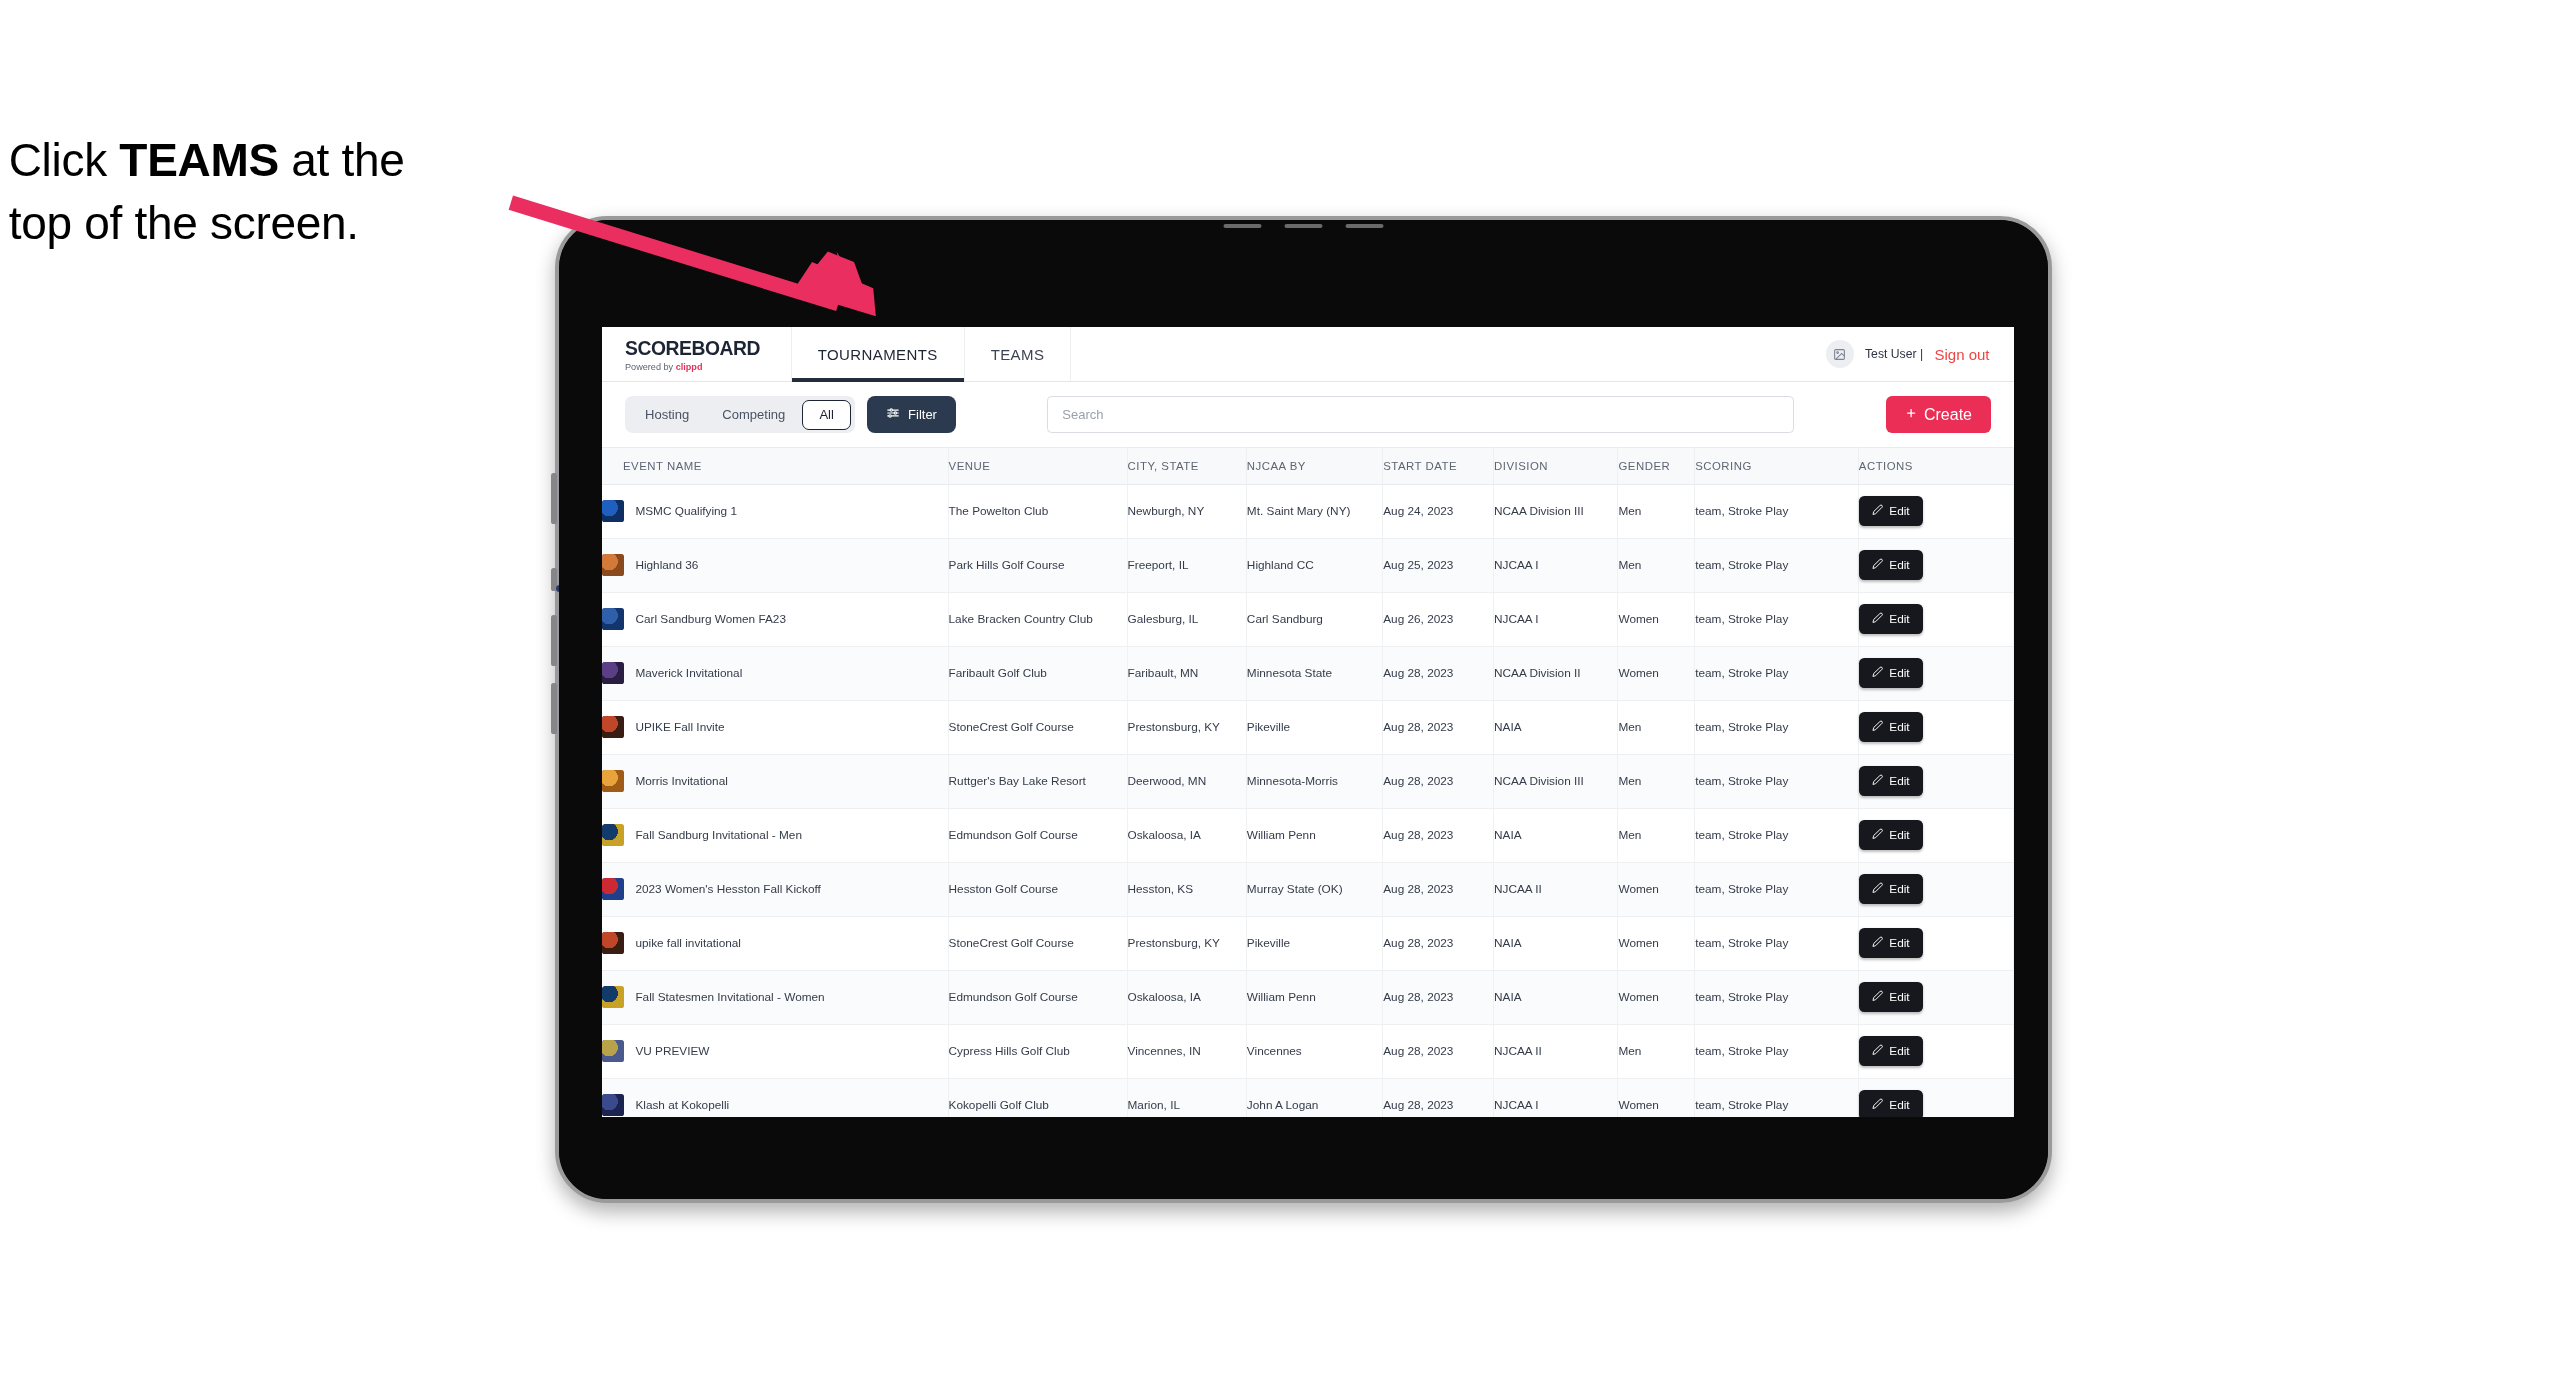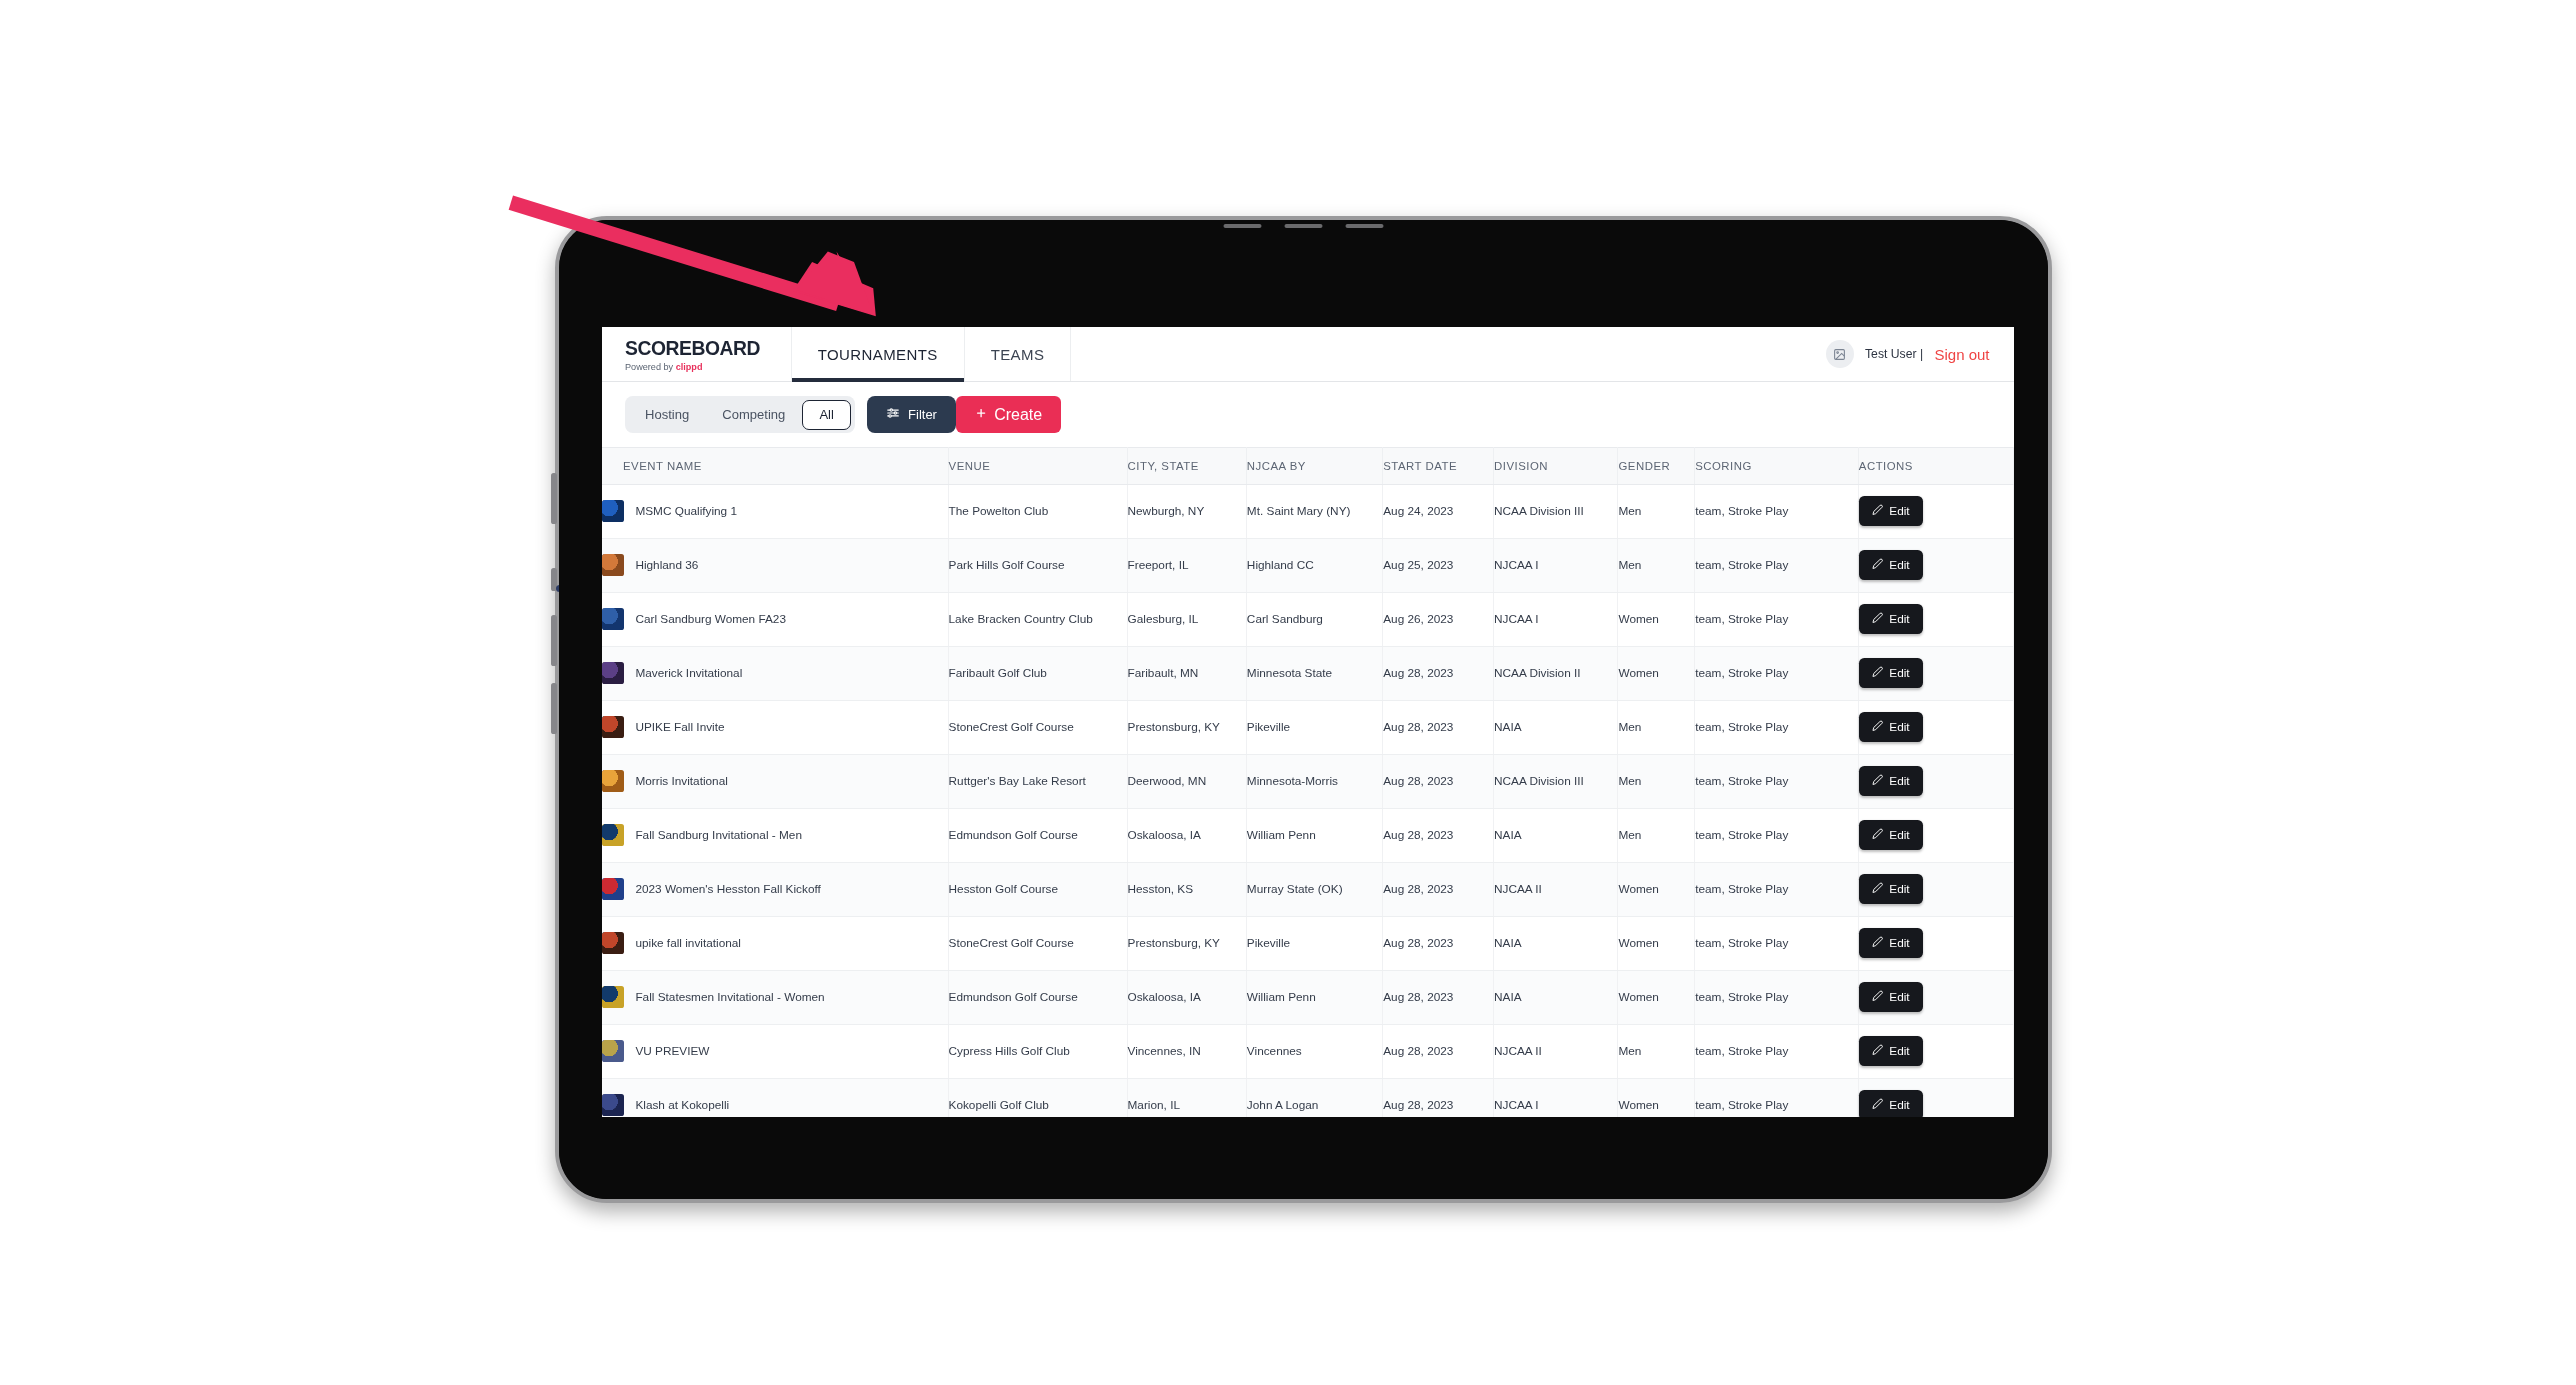--- a/index.html
+++ b/index.html
@@ -122,20 +122,24 @@
     background:#16181d; color:#fff; border-radius:5.2px; height:30px;
     padding:0 13px; font-size:11.8px; cursor:pointer;
     box-shadow:0 1.7px 2.6px rgba(0,0,0,.25); }
   .acts { padding-left:21px; }
 </style>
 </head>
 <body>
 
 <div id="root">
 
+  <div class="annotation">
+    <div><span>Click </span><b>TEAMS</b><span> at the</span></div>
+    <div>top of the screen.</div>
+  </div>
 
   <div class="device">
     <span class="btn-side btn-s1"></span>
     <span class="btn-side btn-s2"></span>
     <span class="btn-side btn-s3"></span>
     <span class="btn-side btn-s4"></span>
     <span class="lens"></span>
 
     <div class="device-inner">
       <div class="speaker">
@@ -186,20 +190,23 @@
                   <line x1="3" y1="12" x2="21" y2="12"></line>
                   <line x1="3" y1="17" x2="21" y2="17"></line>
                 <circle cx="9" cy="7" r="2" fill="#2c3a4f"></circle>
                   <circle cx="16" cy="12" r="2" fill="#2c3a4f"></circle>
                   <circle cx="7" cy="17" r="2" fill="#2c3a4f"></circle>
               </svg>
             </span>
             <span>Filter</span>
           </div>
 
+          <div class="search-wrap">
+            <input class="search-input" type="text" placeholder="Search" style="">
+          </div>
 
           <div class="create-btn">
             <span>
               <svg width="12.2" height="12.2" viewBox="0 0 24 24" fill="none" stroke="#fff" stroke-width="2.6" stroke-linecap="round">
                 <line x1="12" y1="5" x2="12" y2="19"></line>
                   <line x1="5" y1="12" x2="19" y2="12"></line>
               </svg>
             </span>
             <span>Create</span>
           </div>

